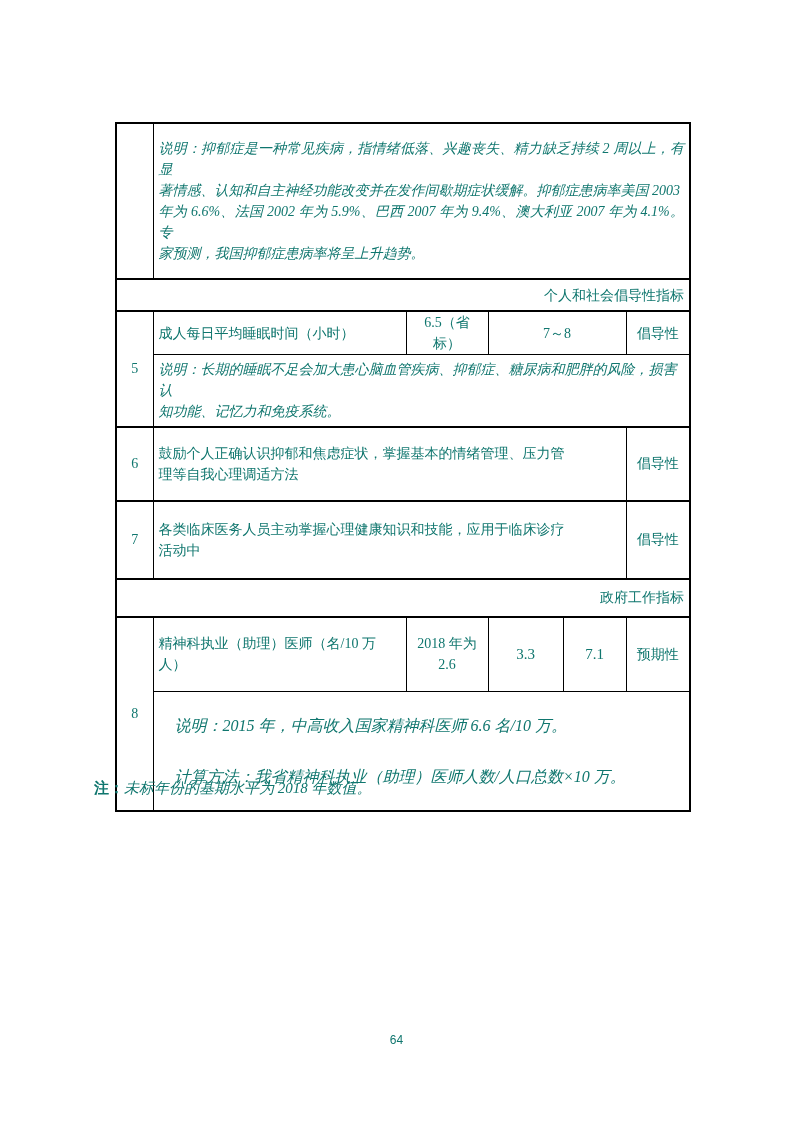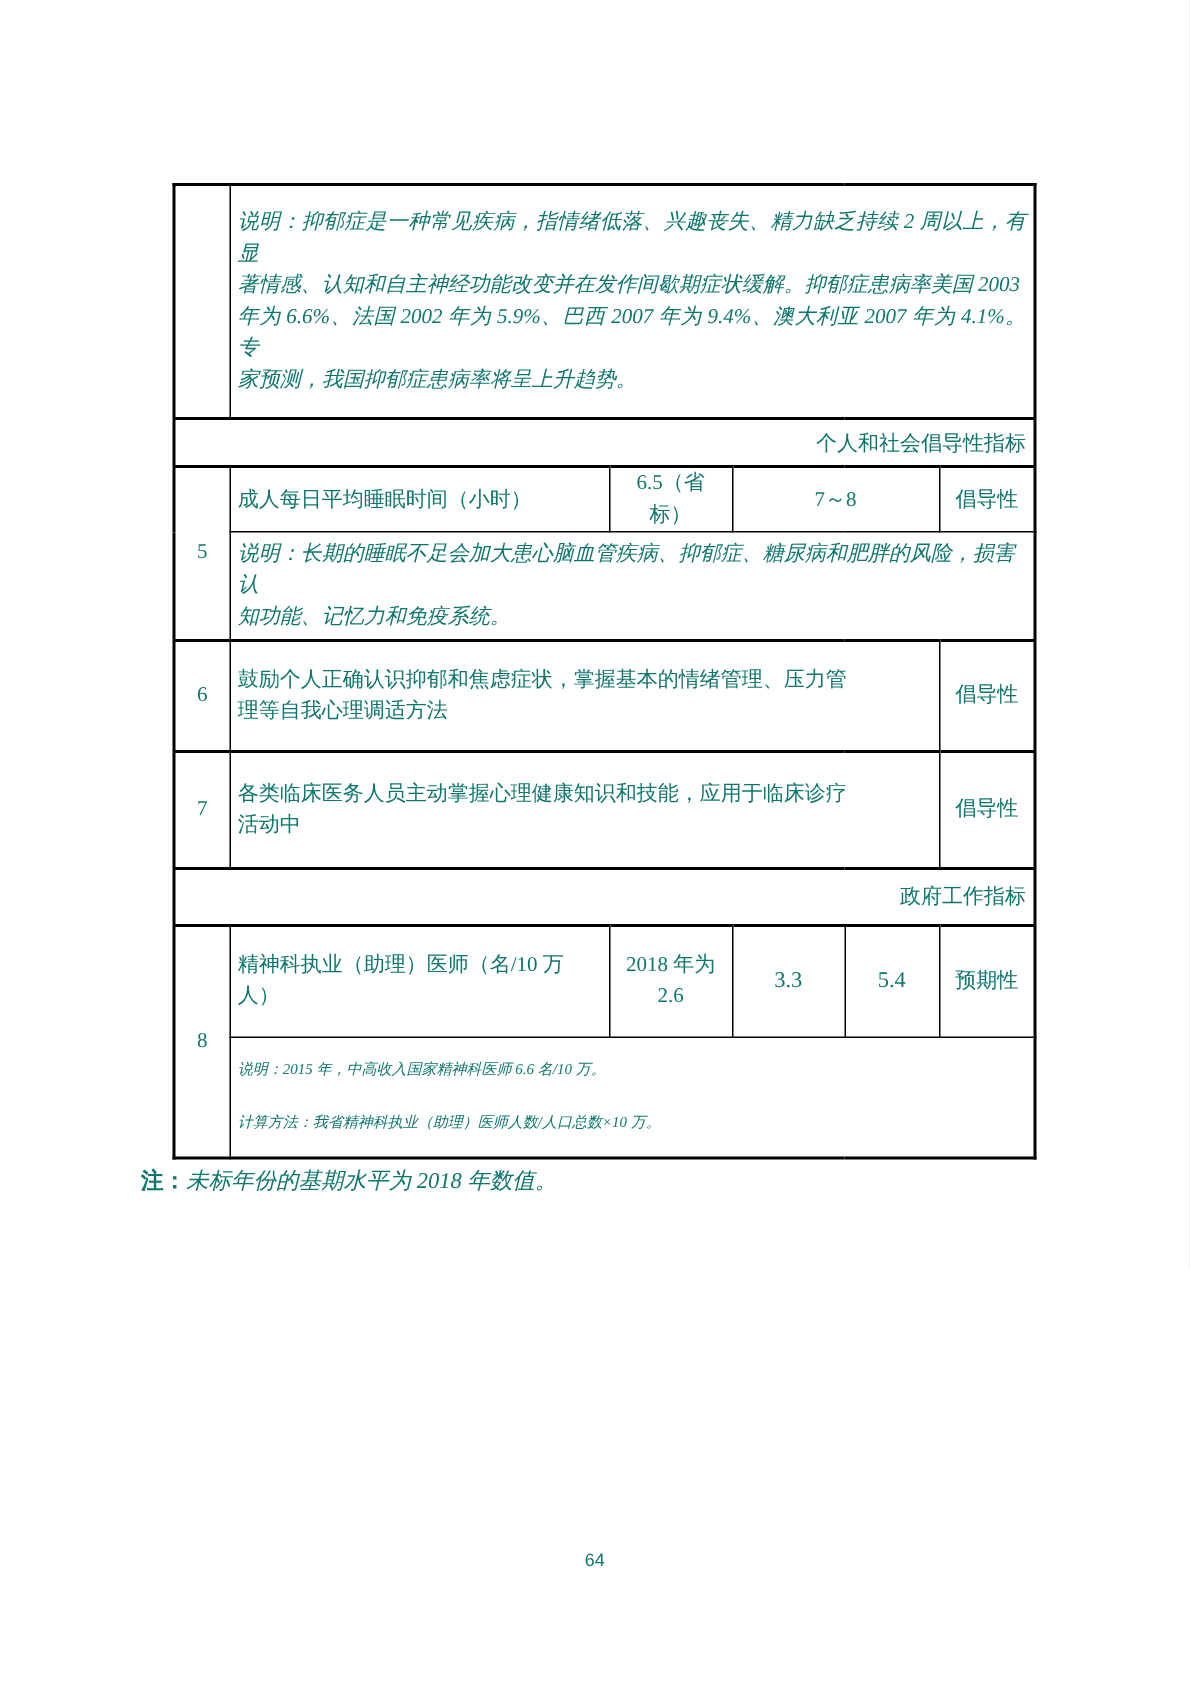--- a/index.html
+++ b/index.html
@@ -27,21 +27,21 @@
   .sec {
     font-family:Liberation Sans, sans-serif;
     font-style:normal; font-size:15px; padding-left:5px;text-align:right;
   }
   .desc4 { font-size:13.5px; line-height:39px; text-align:justify; }
   .desc2 { font-size:13.5px; line-height:36px; }
   .ind1  { line-height:36px; }
   .ind2  { line-height:34px; }
   .ind8  { line-height:30px; }
   .base8 { line-height:30px; }
-  .p8    { margin:0; line-height:35px; font-size:10px; }
+  .p8    { margin:16px; line-height:35px; font-size:16px; }
   .note {
     position:absolute; left:94px; top:774px; font-size:15px; line-height:28px;text-align:center;
   }
   .note .lbl {
     font-family:"Liberation Sans","DejaVu Sans",sans-serif;
     font-weight:bold; font-style:normal;
   }
   .note .txt { font-style:italic; }
   .pagenum {
     position:absolute; left:0; top:1033px; width:100%;
@@ -107,21 +107,21 @@
       <td colspan="6" class="sec">政府工作指标</td>
     </tr>
 
     <tr class="hb" style="height:75px">
       <td rowspan="2" class="c">8</td>
       <td class="bold ml ind8">精神科执业（助理）医师（名/10 万
 人）</td>
       <td class="c ml base8">2018 年为
 2.6</td>
       <td class="c" style="font-size:15px">3.3</td>
-      <td class="c" style="font-size:15px">5.4</td>
+      <td class="c" style="font-size:15px">7.1</td>
       <td class="c">预期性</td>
     </tr>
     <tr style="height:80px">
       <td colspan="5" class="kai" style="vertical-align:middle">
         <p class="p8">说明：2015 年，中高收入国家精神科医师 6.6 名/10 万。</p>
         <p class="p8">计算方法：我省精神科执业（助理）医师人数/人口总数×10 万。</p>
       </td>
     </tr>
   </tbody>
     </table>

